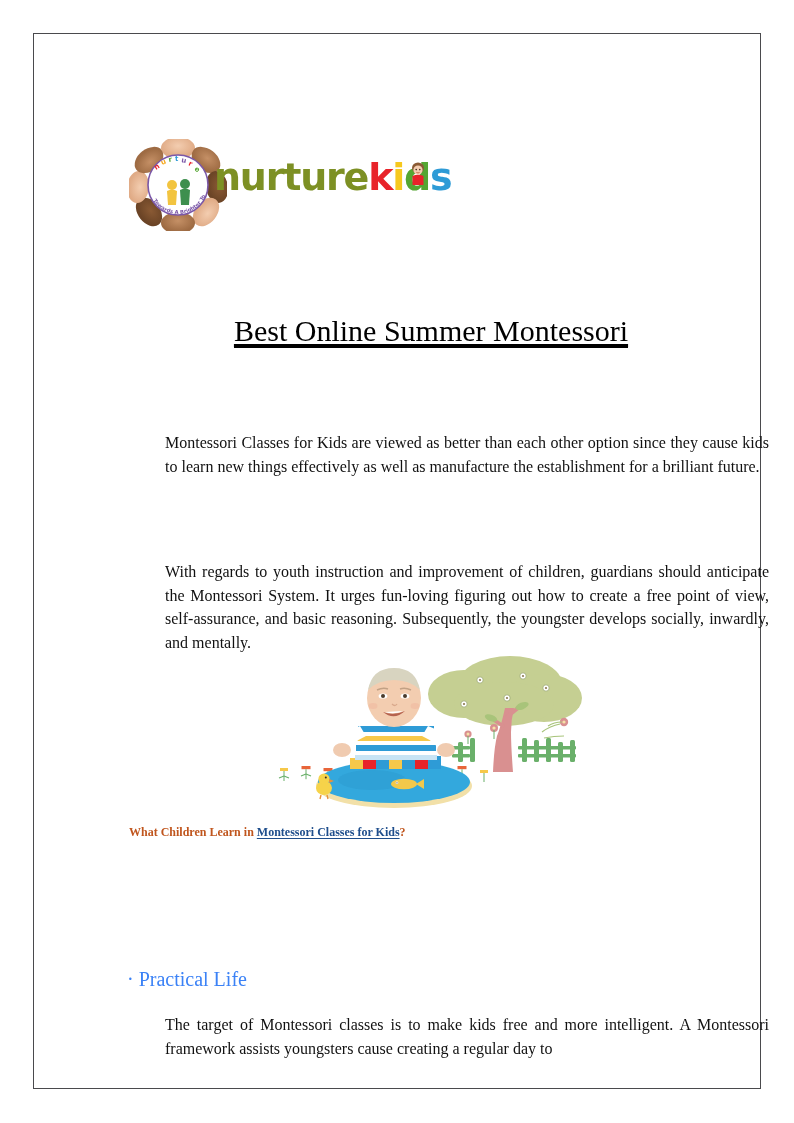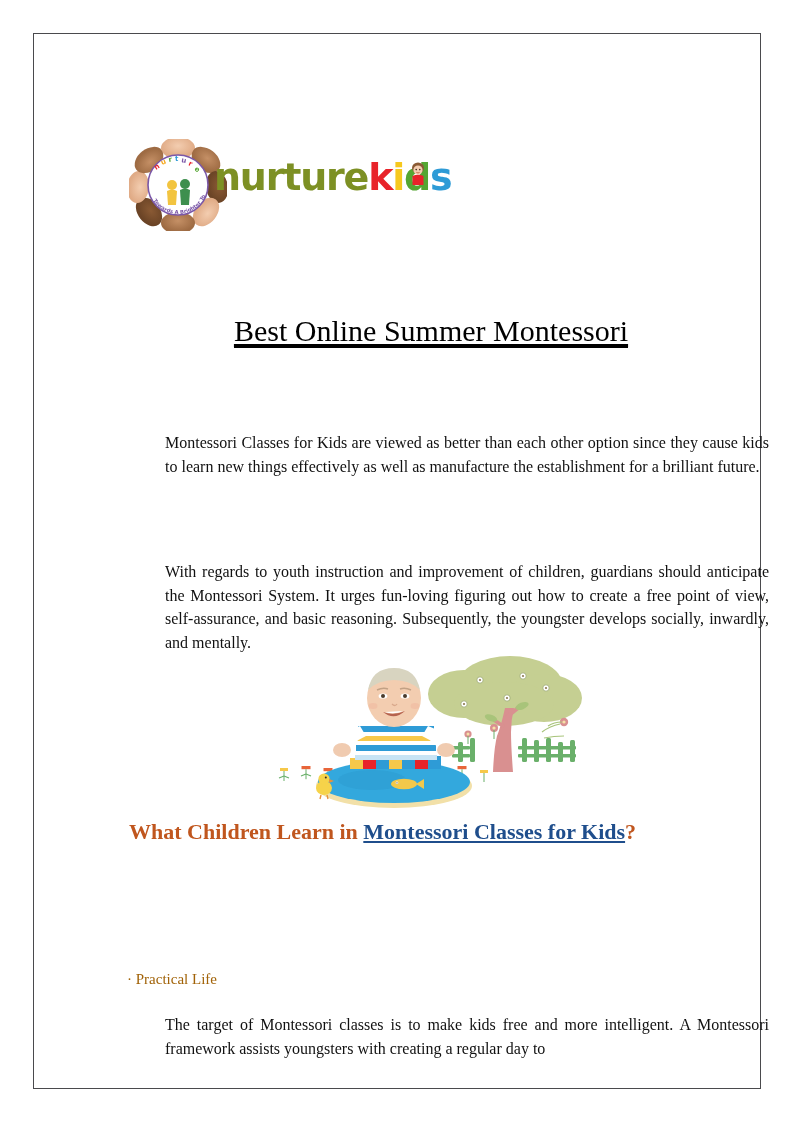--- a/index.html
+++ b/index.html
@@ -123,41 +123,41 @@
     height: 168px;
   }
 
   
   .section-heading {
     position: absolute;
     left: 95px;
     top: 787px;
     width: 604px;
     font-family: "Liberation Serif", serif;
-    font-size: 22px;
+    font-size: 12px;
     font-weight: bold;
     color: #c0561e;
     line-height: 22px;
   }
   .section-heading a,
   .section-heading .link {
     color: #1f4e8c;
     text-decoration: underline;
     text-underline-offset: 2px;
   }
 
   
   .sub-bullet {
     position: absolute;
     left: 93px;
     top: 934px;
     width: 604px;
     font-family: "Liberation Serif", serif;
-    font-size: 15px;
-    color: #a16207;
+    font-size: 20px;
+    color: #3b82f6;
     line-height: 22px;
   }
 </style>
 </head>
 <body>
 
 <div class="page-frame">
 
   <div class="logo-block">
 
@@ -412,15 +412,15 @@
     </svg>
   </div>
 
   <div class="section-heading">
     <span>What Children Learn in </span><a class="link" href="#">Montessori Classes for Kids</a><span>?</span>
   </div>
 
 
   <div class="sub-bullet">· Practical Life</div>
 
-  <p class="para para-4">The target of Montessori classes is to make kids free and more intelligent. A Montessori framework assists youngsters with creating a regular day to</p>
+  <p class="para para-4">The target of Montessori classes is to make kids free and more intelligent. A Montessori framework assists youngsters cause creating a regular day to</p>
 
 </div>
 
 </body></html>

